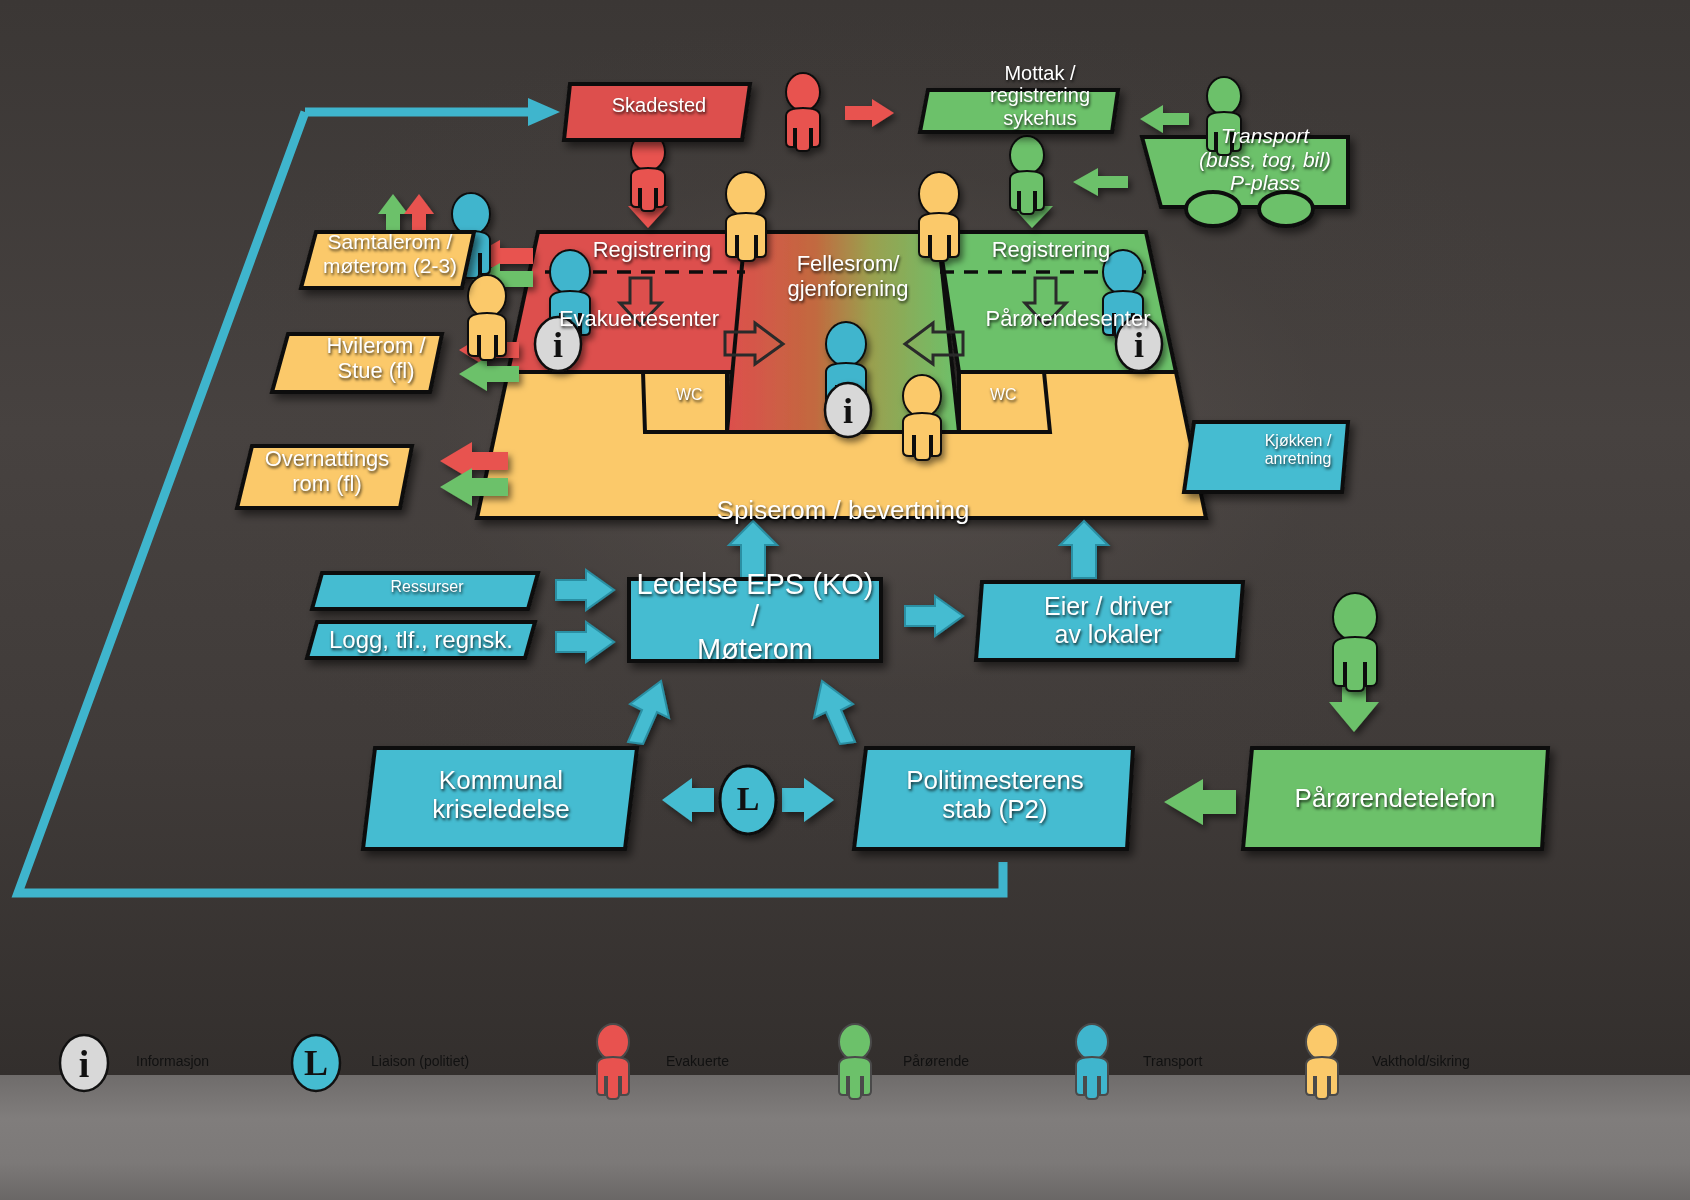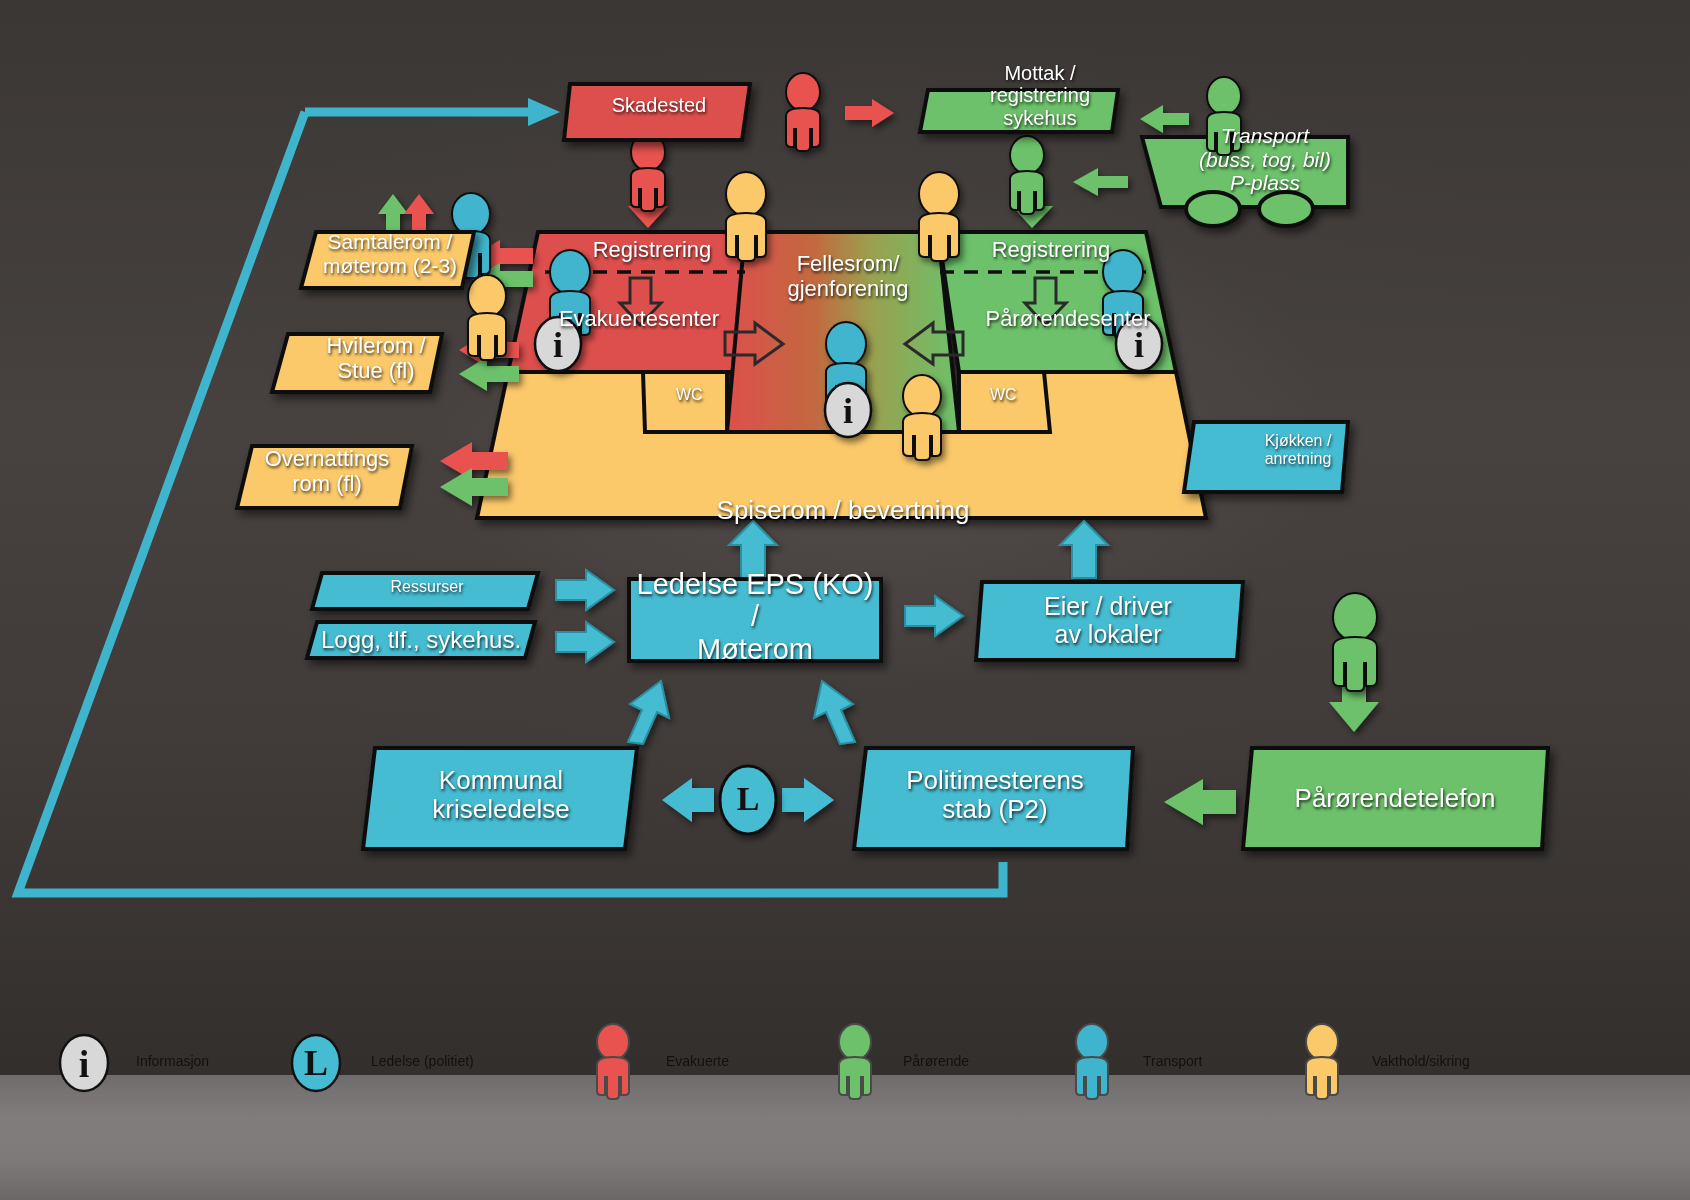--- a/index.html
+++ b/index.html
@@ -307,21 +307,21 @@
 
   <div class="ptxt" style="left:955px;top:238px;width:192px;font-size:22px;">Registrering</div>
   <div class="ptxt" style="left:958px;top:307px;width:220px;font-size:22px;">Pårørendesenter</div>
 
   <div class="wctxt" style="left:676px;top:386px;">WC</div>
   <div class="wctxt" style="left:990px;top:386px;">WC</div>
 
   <div class="ptxt" style="left:600px;top:452px;width:486px;font-size:26px;margin-top:44px;">Spiserom / bevertning</div>
 
   <div class="ptxt" style="left:322px;top:578px;width:210px;font-size:16px;">Ressurser</div>
-  <div class="ptxt" style="left:310px;top:627px;width:222px;font-size:24px;">Logg, tlf., sykehus.</div>
+  <div class="ptxt" style="left:310px;top:627px;width:222px;font-size:24px;">Logg, tlf., regnsk.</div>
 
   <div class="ptxt" style="left:631px;top:568px;width:248px;font-size:29px;">Ledelse EPS (KO) /
 Møterom</div>
 
   <div class="ptxt" style="left:980px;top:592px;width:256px;font-size:25px;">Eier / driver
 av lokaler</div>
 
   <div class="ptxt" style="left:372px;top:766px;width:258px;font-size:26px;">Kommunal
 kriseledelse</div>
 
@@ -333,21 +333,21 @@
   <div style="position:absolute;left:718px;top:780px;width:60px;text-align:center;font-size:34px;font-weight:bold;font-family:'Liberation Serif',serif;color:#111;">L</div>
 
   <div style="position:absolute;left:533px;top:324px;width:50px;text-align:center;font-size:36px;font-weight:bold;font-family:'Liberation Serif',serif;color:#111;">i</div>
   <div style="position:absolute;left:823px;top:390px;width:50px;text-align:center;font-size:36px;font-weight:bold;font-family:'Liberation Serif',serif;color:#111;">i</div>
   <div style="position:absolute;left:1114px;top:324px;width:50px;text-align:center;font-size:36px;font-weight:bold;font-family:'Liberation Serif',serif;color:#111;">i</div>
 
   <div style="position:absolute;left:59px;top:1042px;width:50px;text-align:center;font-size:38px;font-weight:bold;font-family:'Liberation Serif',serif;color:#111;">i</div>
   <div style="position:absolute;left:291px;top:1042px;width:50px;text-align:center;font-size:36px;font-weight:bold;font-family:'Liberation Serif',serif;color:#111;">L</div>
 
   <div class="btxt" style="left:136px;top:1053px;">Informasjon</div>
-  <div class="btxt" style="left:371px;top:1053px;">Ledelse (politiet)</div>
+  <div class="btxt" style="left:371px;top:1053px;">Liaison (politiet)</div>
   <div class="btxt" style="left:666px;top:1053px;">Evakuerte</div>
   <div class="btxt" style="left:903px;top:1053px;">Pårørende</div>
   <div class="btxt" style="left:1143px;top:1053px;">Transport</div>
   <div class="btxt" style="left:1372px;top:1053px;">Vakthold/sikring</div>
 
   <div class="node" style="left:564px;top:84px;width:186px;height:56px;"></div>
   <div class="node" style="left:920px;top:90px;width:198px;height:42px;"></div>
   <div class="node" style="left:1142px;top:137px;width:206px;height:70px;"></div>
   <div class="node" style="left:301px;top:232px;width:173px;height:56px;"></div>
   <div class="node" style="left:272px;top:334px;width:170px;height:58px;"></div>

